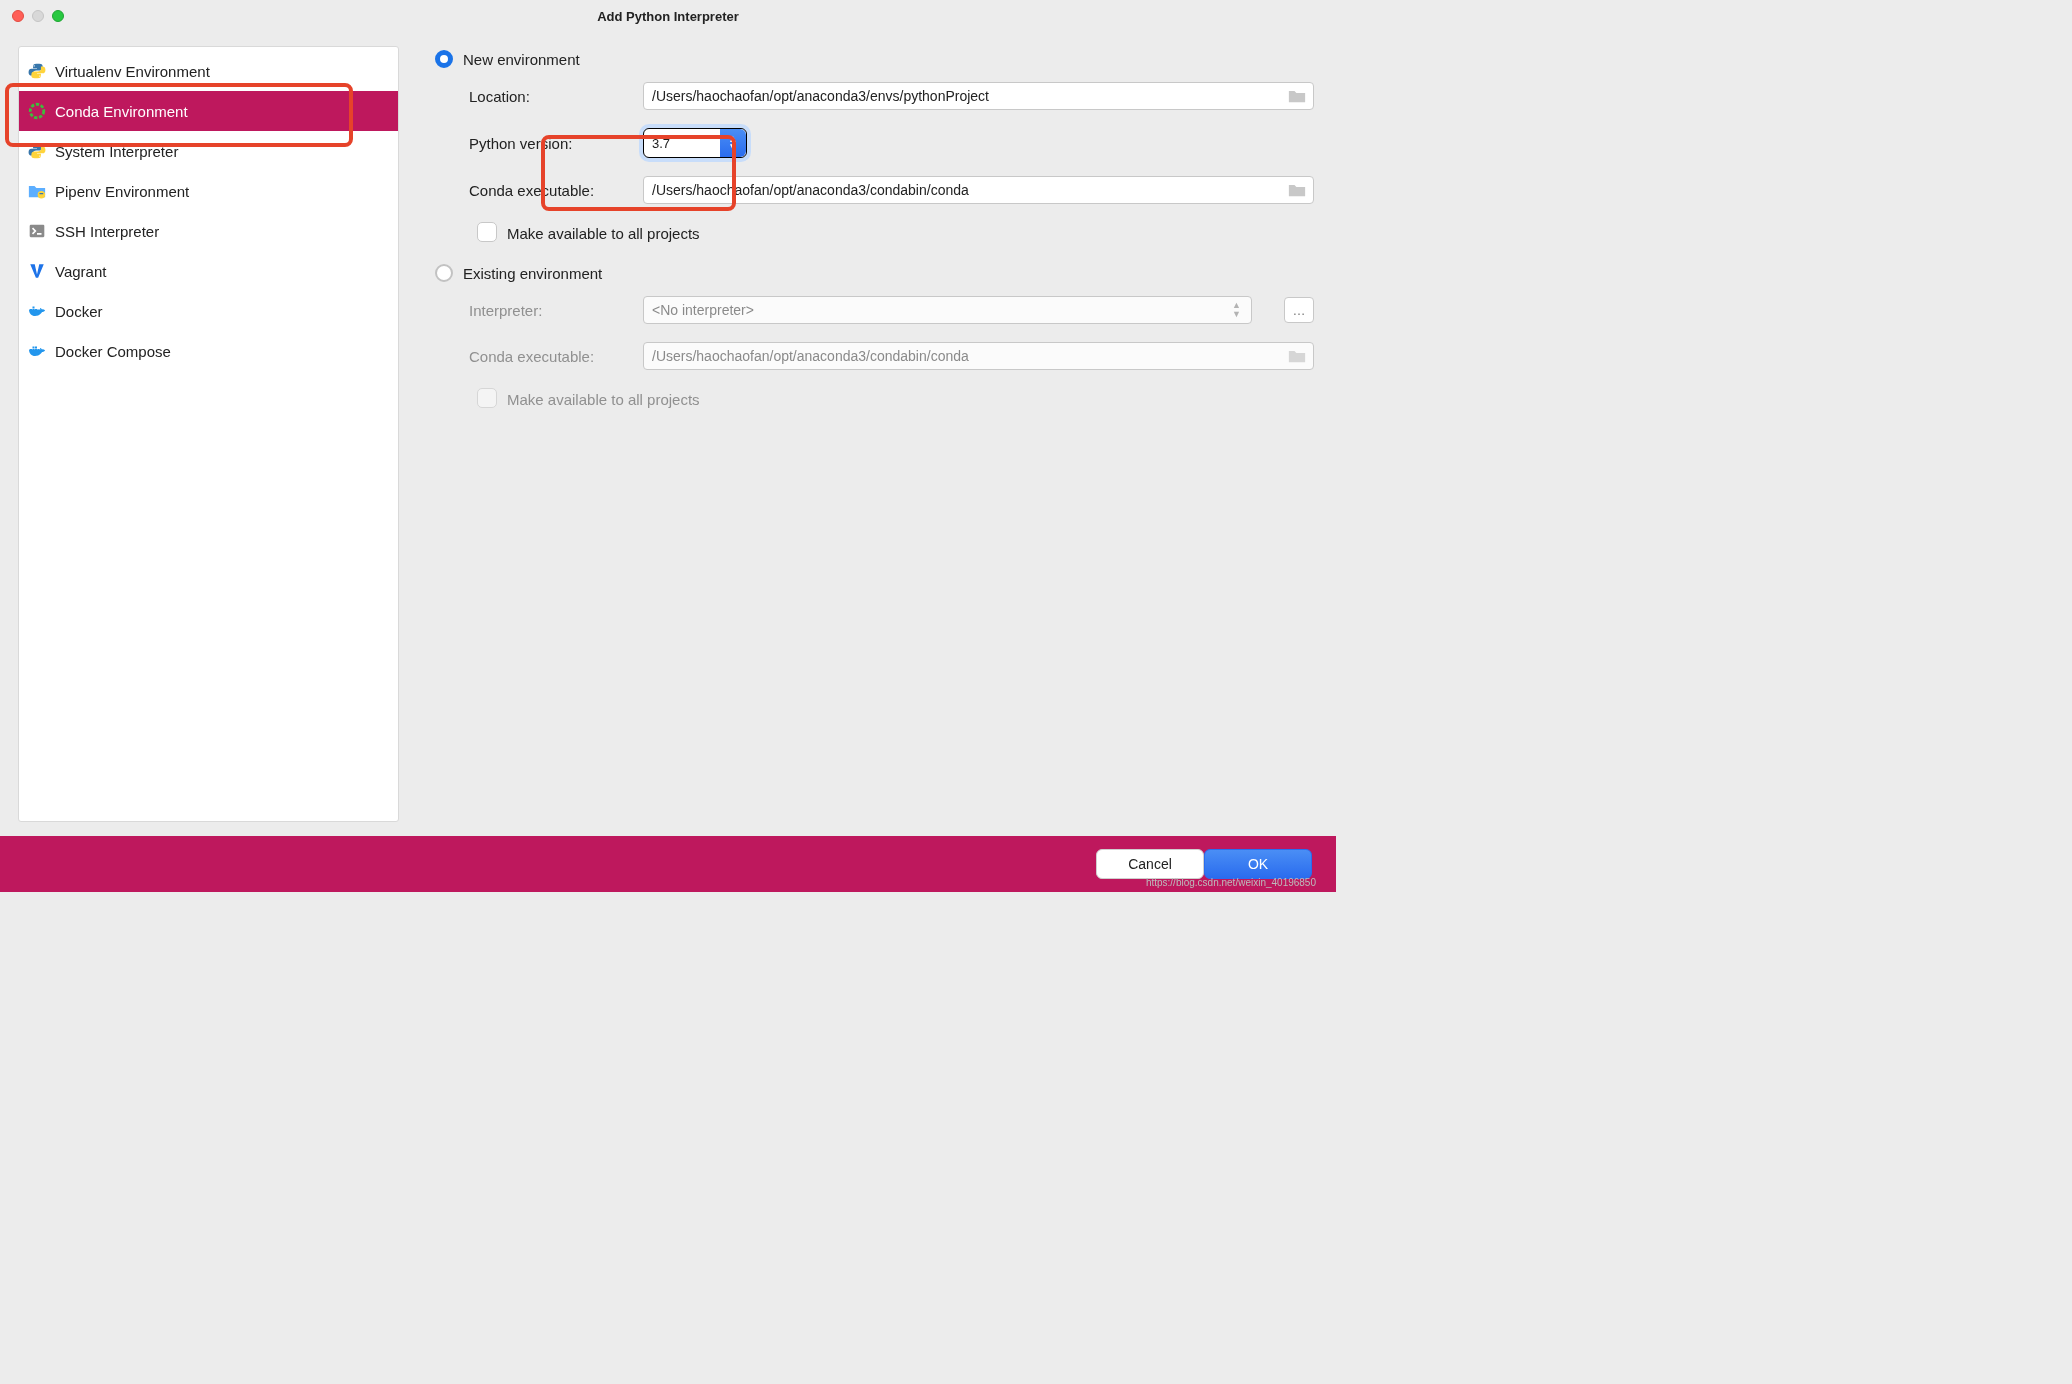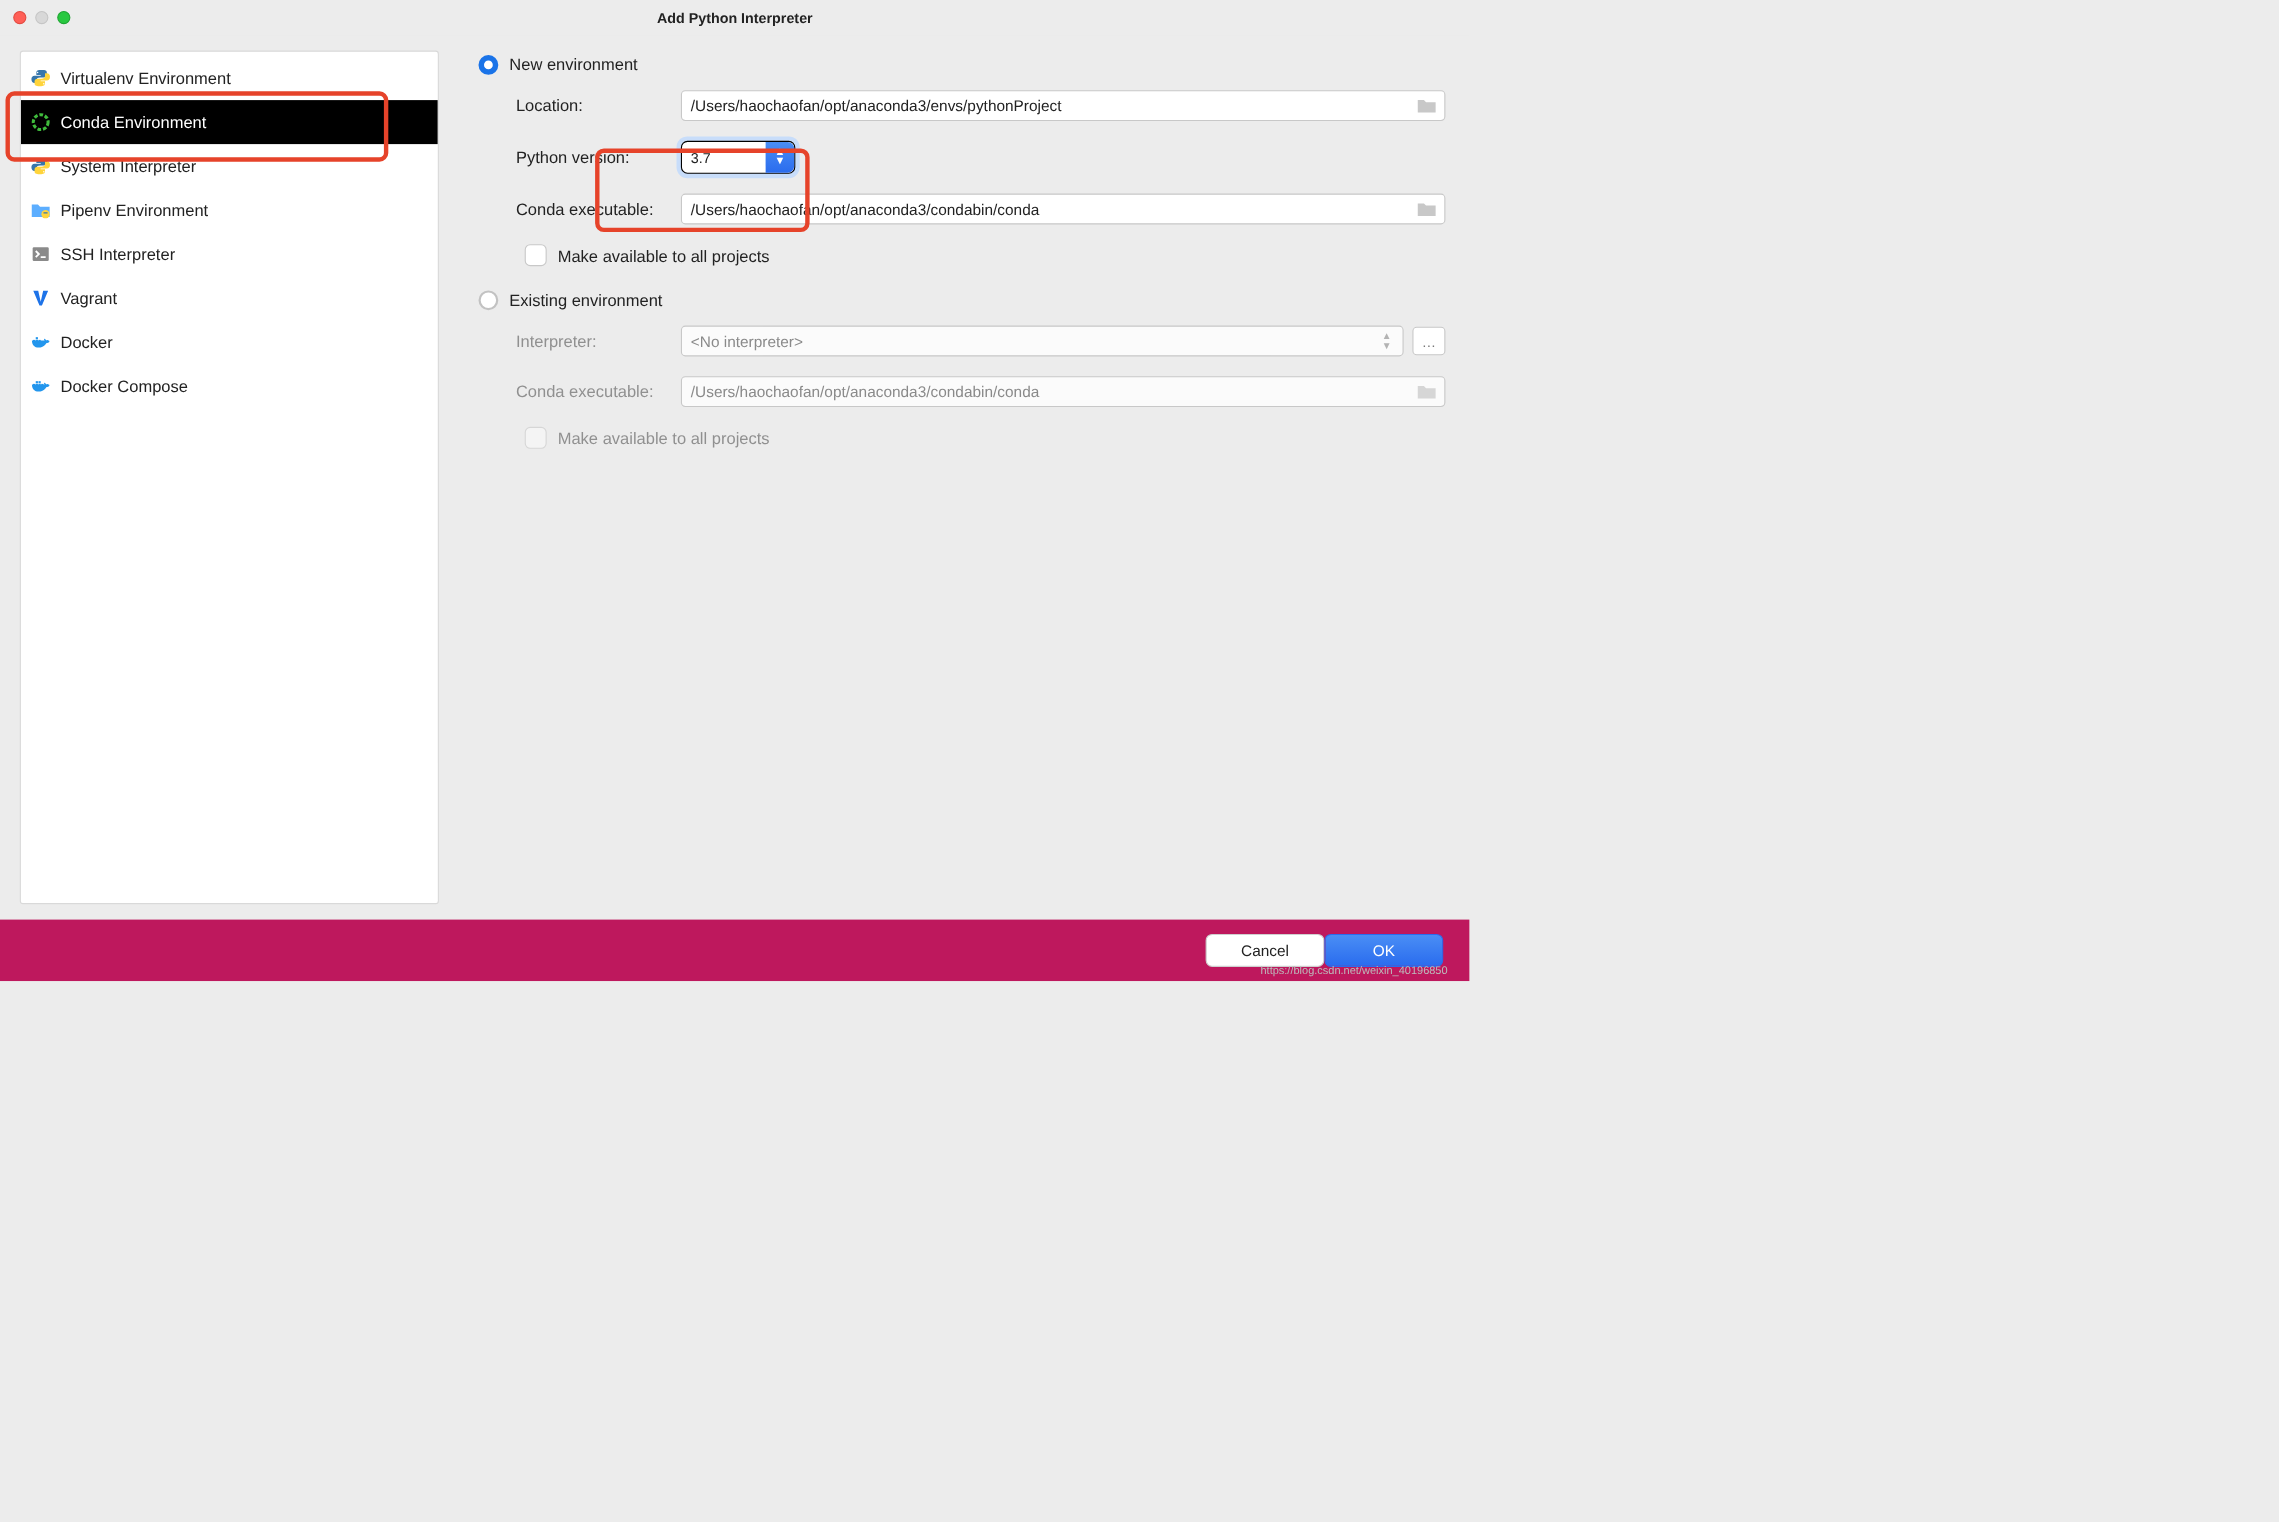--- a/index.html
+++ b/index.html
@@ -53,21 +53,21 @@
     .sb-item {
       display: flex;
       align-items: center;
       height: 40px;
       padding: 0 8px 0 8px;
       gap: 8px;
       font-size: 15px;
       color: #222;
     }
     .sb-item.selected {
-      background: #000000;
+      background: #be185d;
       color: #fff;
     }
     .sb-icon { width: 20px; height: 20px; display:flex; align-items:center; justify-content:center; }
     .highlight-box1 {
       position: absolute;
       border: 4px solid #e6432a;
       border-radius: 8px;
       pointer-events: none;
     }
     .hb-conda { top: 83px; left: 5px; width: 348px; height: 64px; }
@@ -85,21 +85,21 @@
       width: 18px; height: 18px; border-radius:50%;
       border: 2px solid #9aa0a6; display:flex; align-items:center; justify-content:center;
       background:#fff;
     }
     .radio-selected .radio-outer { border-color:#1a73e8; border-width:5px; }
     .radio-disabled .radio-outer { border-color:#c2c2c2; }
     .form {
       margin-left: 34px;
     }
     .field {
-      display:flex; align-items:center; margin-bottom: 18px;
+      display:flex; align-items:center; margin-bottom: 18px; gap: 24px;
     }
     .field .lbl { width: 150px; font-size: 15px; color:#222; }
     .field .lbl.dim { color:#909090; }
     .txt {
       flex:1; height: 28px; border:1px solid #c8c8c8; border-radius:4px;
       background:#fff; padding: 0 8px; font-size:14px; color:#222;
       display:flex; align-items:center; position:relative;
     }
     .txt.dim { color:#8a8a8a; background:#fbfbfb; }
     .txt .folder {

